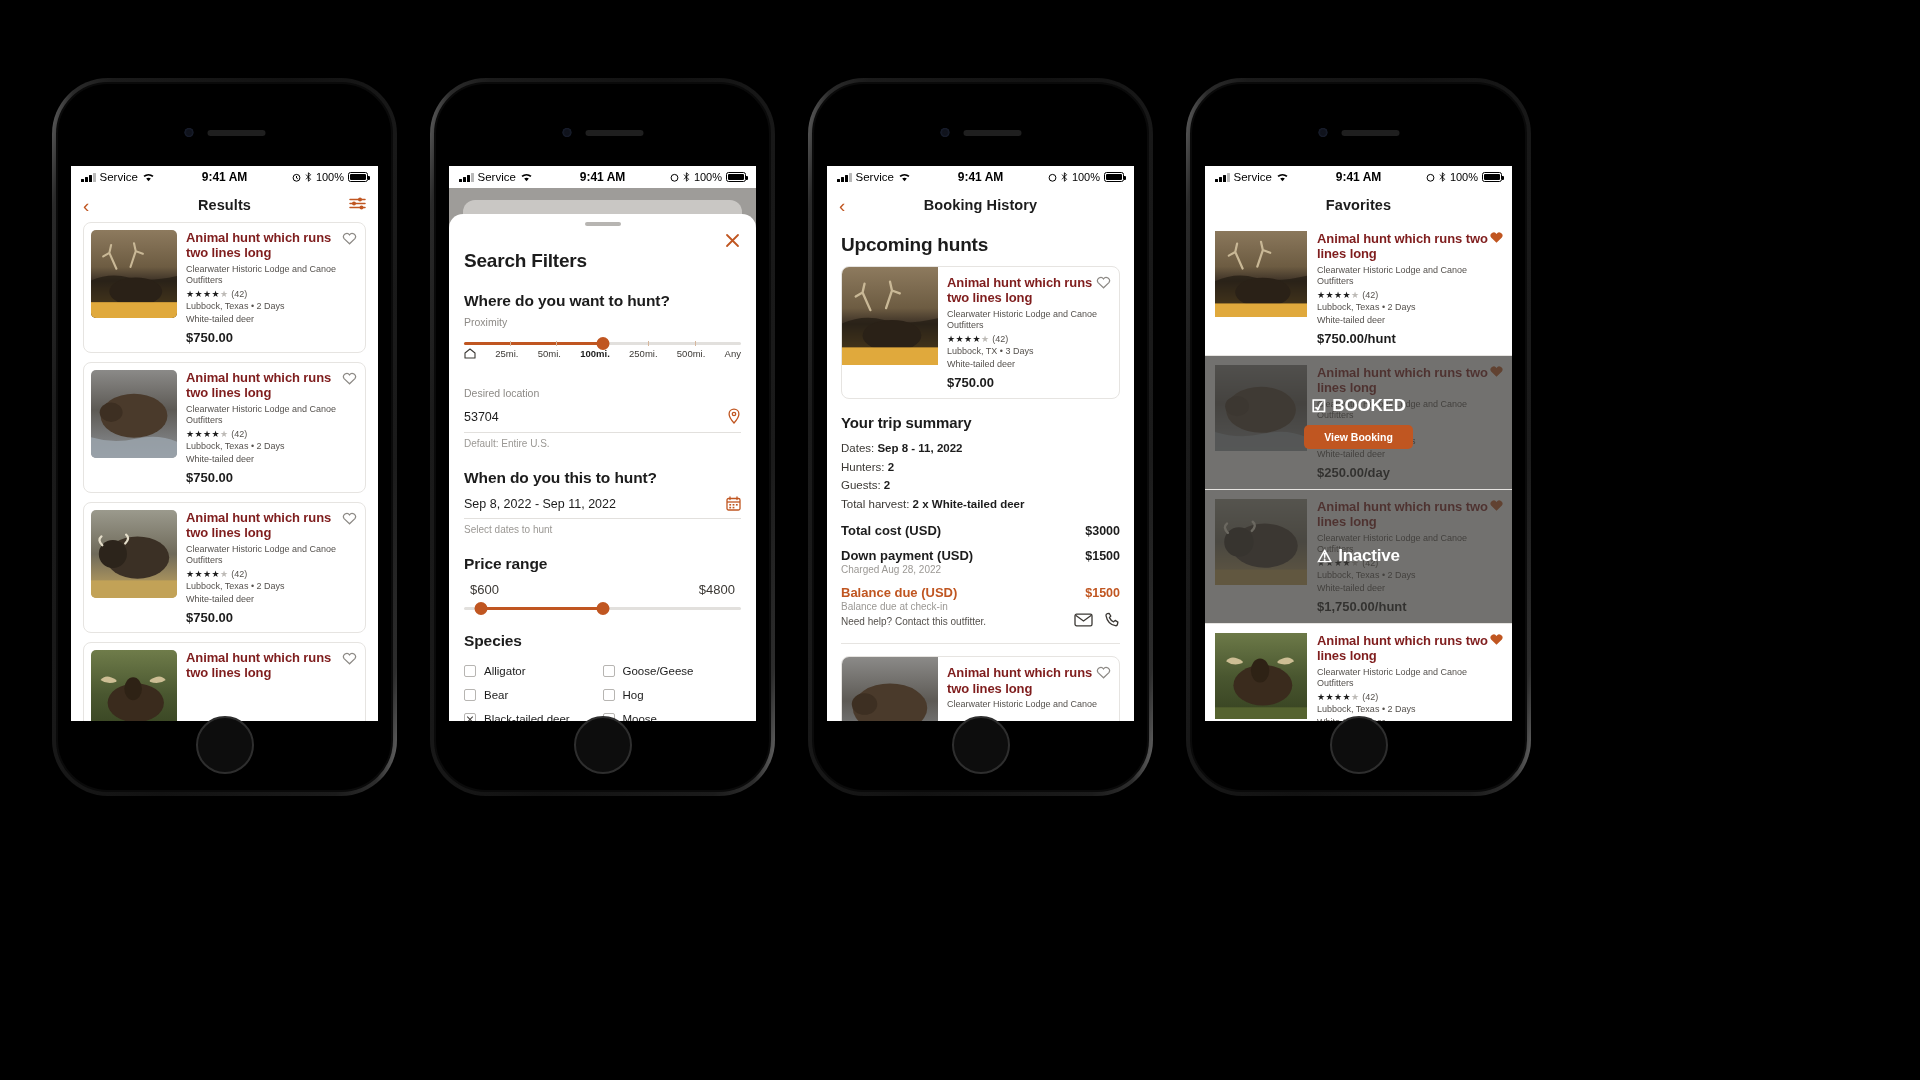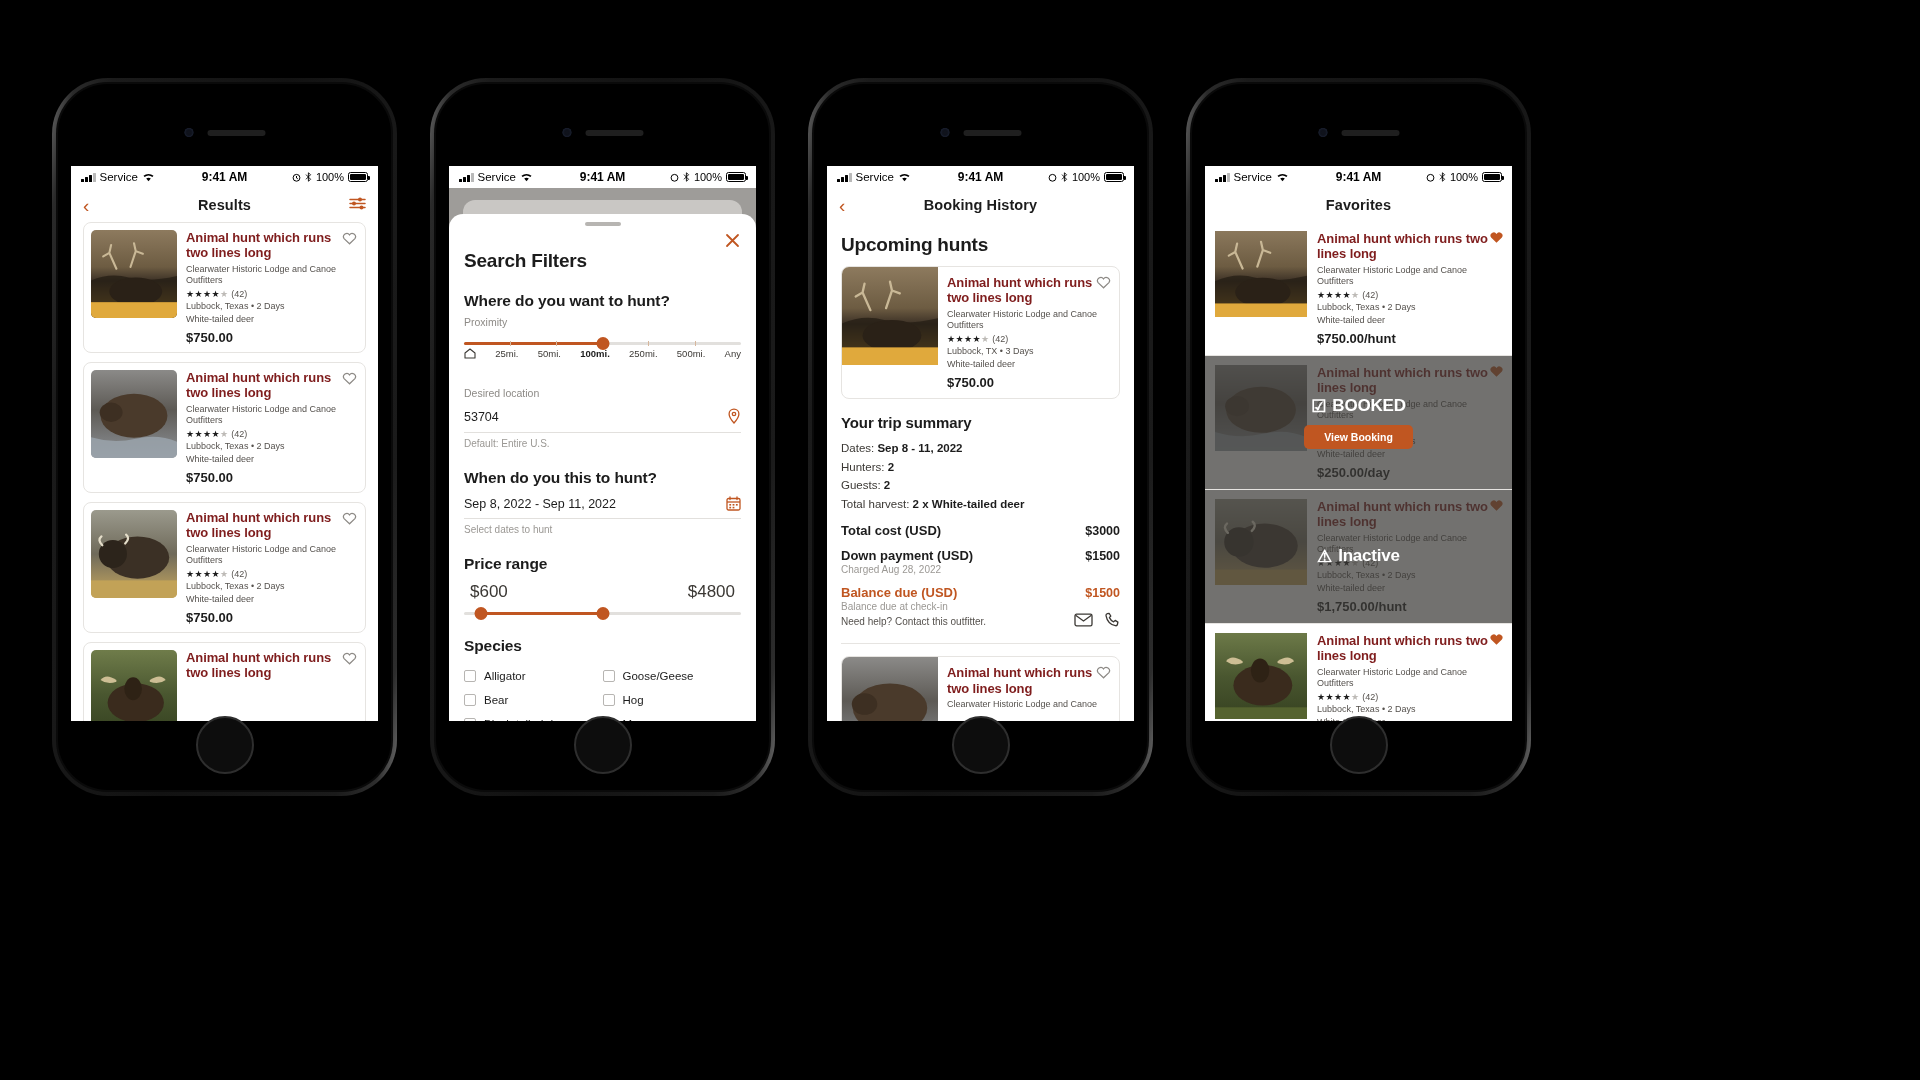--- a/index.html
+++ b/index.html
@@ -98,21 +98,21 @@
   .slider-row { margin-top:12px; position:relative; height:7px;}
   .track { position:absolute; left:0; right:0; top:2px; height:3px; background:#e2e0dd; border-radius:2px;}
   .track-fill { position:absolute; left:0; top:2px; height:3px; background:#c05621; border-radius:2px;}
   .tick { position:absolute; top:1px; width:1px; height:5px; background:#d7b79c;}
   .knob { position:absolute; top:-3px; width:13px; height:13px; border-radius:50%; background:#c05621; transform:translateX(-50%);}
   .ticks { display:flex; justify-content:space-between; margin-top:1px; font-size:9.5px; color:#3b3834;}
   .ticks span.act { font-weight:700; color:#1c1c1c;}
   .field { display:flex; align-items:center; border-bottom:1px solid #e2e0dd; padding:5px 0 7px; margin-top:4px;}
   .field .val { font-size:12.5px; color:#1c1c1c; flex:1;}
   .helper { font-size:10px; color:#9b9894; margin-top:5px;}
-  .price-ends { display:flex; justify-content:space-between; font-size:17px; color:#3b3834; margin-top:9px; padding:0 6px;}
+  .price-ends { display:flex; justify-content:space-between; font-size:13px; color:#3b3834; margin-top:9px; padding:0 6px;}
   .species-grid { display:flex; flex-wrap:wrap; margin-top:9px;}
   .spec { width:50%; display:flex; align-items:center; gap:8px; padding:6px 0; font-size:11.5px; color:#1c1c1c;}
   .cbox { width:12px; height:12px; min-width:12px; border:1.2px solid #b7b5b2; border-radius:2px; position:relative;}
   .cbox.x::before,.cbox.x::after{content:"";position:absolute;left:1px;right:1px;top:5px;height:1.2px;background:#3b3834;}
   .cbox.x::before{transform:rotate(45deg)}.cbox.x::after{transform:rotate(-45deg)}
 
   
   .bh { padding: 2px 14px 0; background:#fff; height:100%; overflow:hidden;}
   .bh-h1 { font-size:19px; font-weight:700; color:#1c1c1c; margin:10px 0 10px; letter-spacing:-.2px;}
   .bh-card { display:flex; gap:0; border:1px solid #e6e4e1; border-radius:8px; overflow:hidden; position:relative;}

